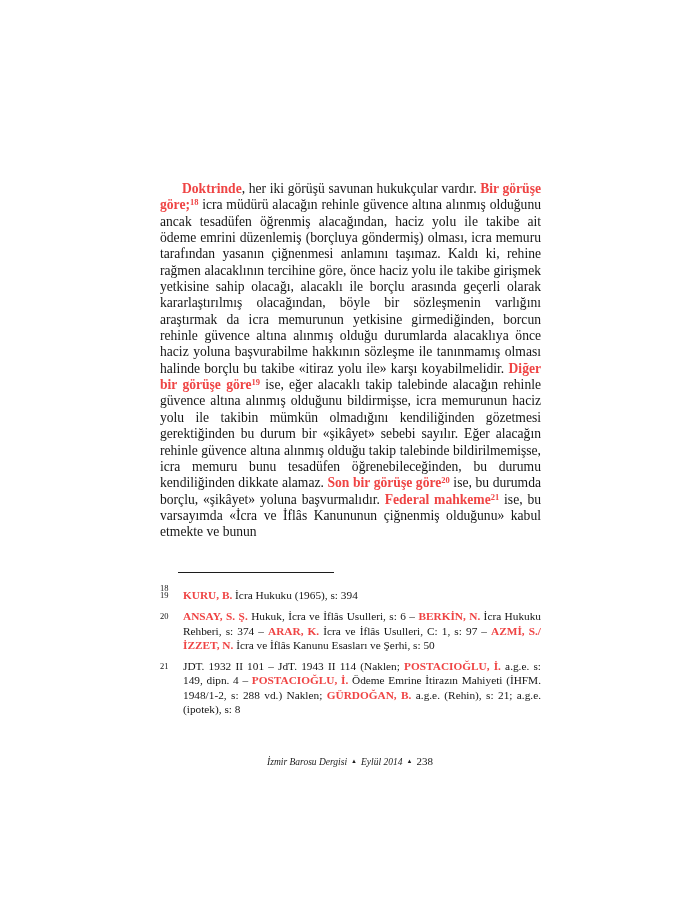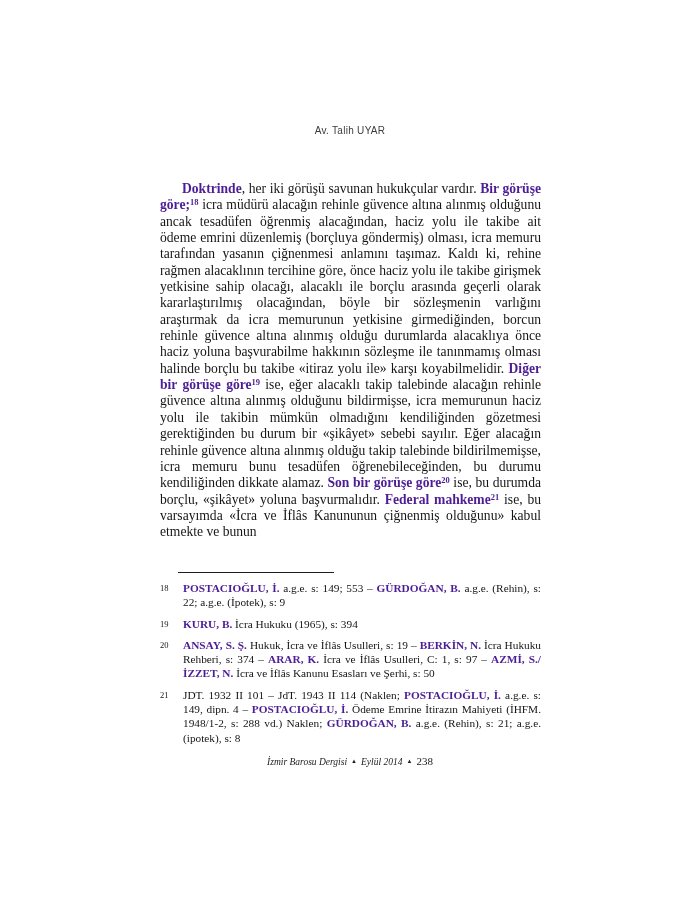--- a/index.html
+++ b/index.html
@@ -29,21 +29,21 @@
     position: absolute;
     left: 160px;
     top: 181px;
     width: 381px;
     font-size: 13.6px;
     line-height: 16.35px;
     text-align: justify;
     text-indent: 22px;
     color: #151515;
   }
-  .body-text .b, .footnote .b { font-weight: bold; color: #4c1d95; }
+  .body-text .b, .footnote .b { font-weight: bold; color: #ef4444; }
   sup {
     font-size: 8.5px;
     line-height: 0;
     vertical-align: 4px;
   }
   .fn-rule {
     position: absolute;
     left: 178px;
     top: 572px;
     width: 156px;
@@ -88,35 +88,34 @@
   .footer .pageno {
     font-style: normal;
     font-size: 11px;
   }
 </style>
 </head>
 <body>
 
 <div class="page">
 
-  <div class="header-author">Av. Talih UYAR</div>
 
   <div class="body-text"><span class="b">Doktrinde</span><span>, her iki görüşü savunan hukukçular vardır. </span><span class="b">Bir görüşe göre;</span><sup class="b">18</sup><span> icra müdürü alacağın rehinle güvence altına alınmış olduğunu ancak tesadüfen öğrenmiş alacağından, haciz yolu ile takibe ait ödeme emrini düzenlemiş (borçluya gönder­miş) olması, icra memuru tarafından yasanın çiğnenmesi anlamını taşımaz. Kaldı ki, rehine rağmen alacaklının tercihine göre, önce haciz yolu ile takibe girişmek yetkisine sahip olacağı, alacaklı ile borçlu arasında geçerli olarak kararlaştırılmış olacağından, böyle bir sözleşmenin varlığını araştırmak da icra memurunun yetkisine girmediğinden, borcun rehinle güvence altına alınmış olduğu durumlarda alacaklıya önce haciz yoluna başvurabilme hakkının sözleşme ile tanınmamış olması halinde borçlu bu takibe «itiraz yolu ile» karşı koyabilmelidir. </span><span class="b">Diğer bir görüşe göre</span><sup class="b">19</sup><span> ise, eğer alacaklı takip talebinde alacağın rehinle güvence altına alınmış olduğunu bildirmişse, icra memurunun haciz yolu ile takibin mümkün olmadığını kendiliğinden gözetmesi gerektiğinden bu durum bir «şikâyet» sebebi sayılır. Eğer alacağın rehinle güvence altına alınmış olduğu takip talebinde bildirilmemişse, icra memuru bunu tesadüfen öğrenebileceğinden, bu durumu kendiliğinden dikkate alamaz. </span><span class="b">Son bir görüşe göre</span><sup class="b">20</sup><span> ise, bu durumda borçlu, «şikâyet» yoluna başvurmalıdır. </span><span class="b">Federal mahkeme</span><sup class="b">21</sup><span> ise, bu varsayımda «İcra ve İflâs Kanununun çiğnenmiş olduğunu» kabul etmekte ve bunun</span></div>
 
   <div class="fn-rule"></div>
 
   <div class="footnotes">
     <div class="footnote">
-      <span class="fn-num">18</span><span><span class="b">POSTACIOĞLU, İ.</span><span> a.g.e. s: 149; 553 – </span><span class="b">GÜRDOĞAN, B.</span><span> a.g.e. (Rehin), s: 22; a.g.e. (İpotek), s: 9</span></span>
+      <span class="fn-num">18</span>
     </div>
     <div class="footnote">
       <span class="fn-num">19</span><span><span class="b">KURU, B.</span><span> İcra Hukuku (1965), s: 394</span></span>
     </div>
     <div class="footnote">
-      <span class="fn-num">20</span><span><span class="b">ANSAY, S. Ş.</span><span> Hukuk, İcra ve İflâs Usulleri, s: 19 – </span><span class="b">BERKİN, N.</span><span> İcra Hukuku Rehberi, s: 374 – </span><span class="b">ARAR, K.</span><span> İcra ve İflâs Usulleri, C: 1, s: 97 – </span><span class="b">AZMİ, S./İZZET, N.</span><span> İcra ve İflâs Kanunu Esasları ve Şerhi, s: 50</span></span>
+      <span class="fn-num">20</span><span><span class="b">ANSAY, S. Ş.</span><span> Hukuk, İcra ve İflâs Usulleri, s: 6 – </span><span class="b">BERKİN, N.</span><span> İcra Hukuku Rehberi, s: 374 – </span><span class="b">ARAR, K.</span><span> İcra ve İflâs Usulleri, C: 1, s: 97 – </span><span class="b">AZMİ, S./İZZET, N.</span><span> İcra ve İflâs Kanunu Esasları ve Şerhi, s: 50</span></span>
     </div>
     <div class="footnote">
       <span class="fn-num">21</span><span><span>JDT. 1932 II 101 – JdT. 1943 II 114 (Naklen; </span><span class="b">POSTACIOĞLU, İ.</span><span> a.g.e. s: 149, dipn. 4 – </span><span class="b">POSTACIOĞLU, İ.</span><span> Ödeme Emrine İtirazın Mahiyeti (İHFM. 1948/1-2, s: 288 vd.) Naklen; </span><span class="b">GÜRDOĞAN, B.</span><span> a.g.e. (Rehin), s: 21; a.g.e. (ipotek), s: 8</span></span>
     </div>
   </div>
 
   <div class="footer">
     <span class="it">İzmir Barosu Dergisi</span><span class="tri">▲</span><span class="it">Eylül 2014</span><span class="tri">▲</span><span class="pageno">238</span>
   </div>
 

